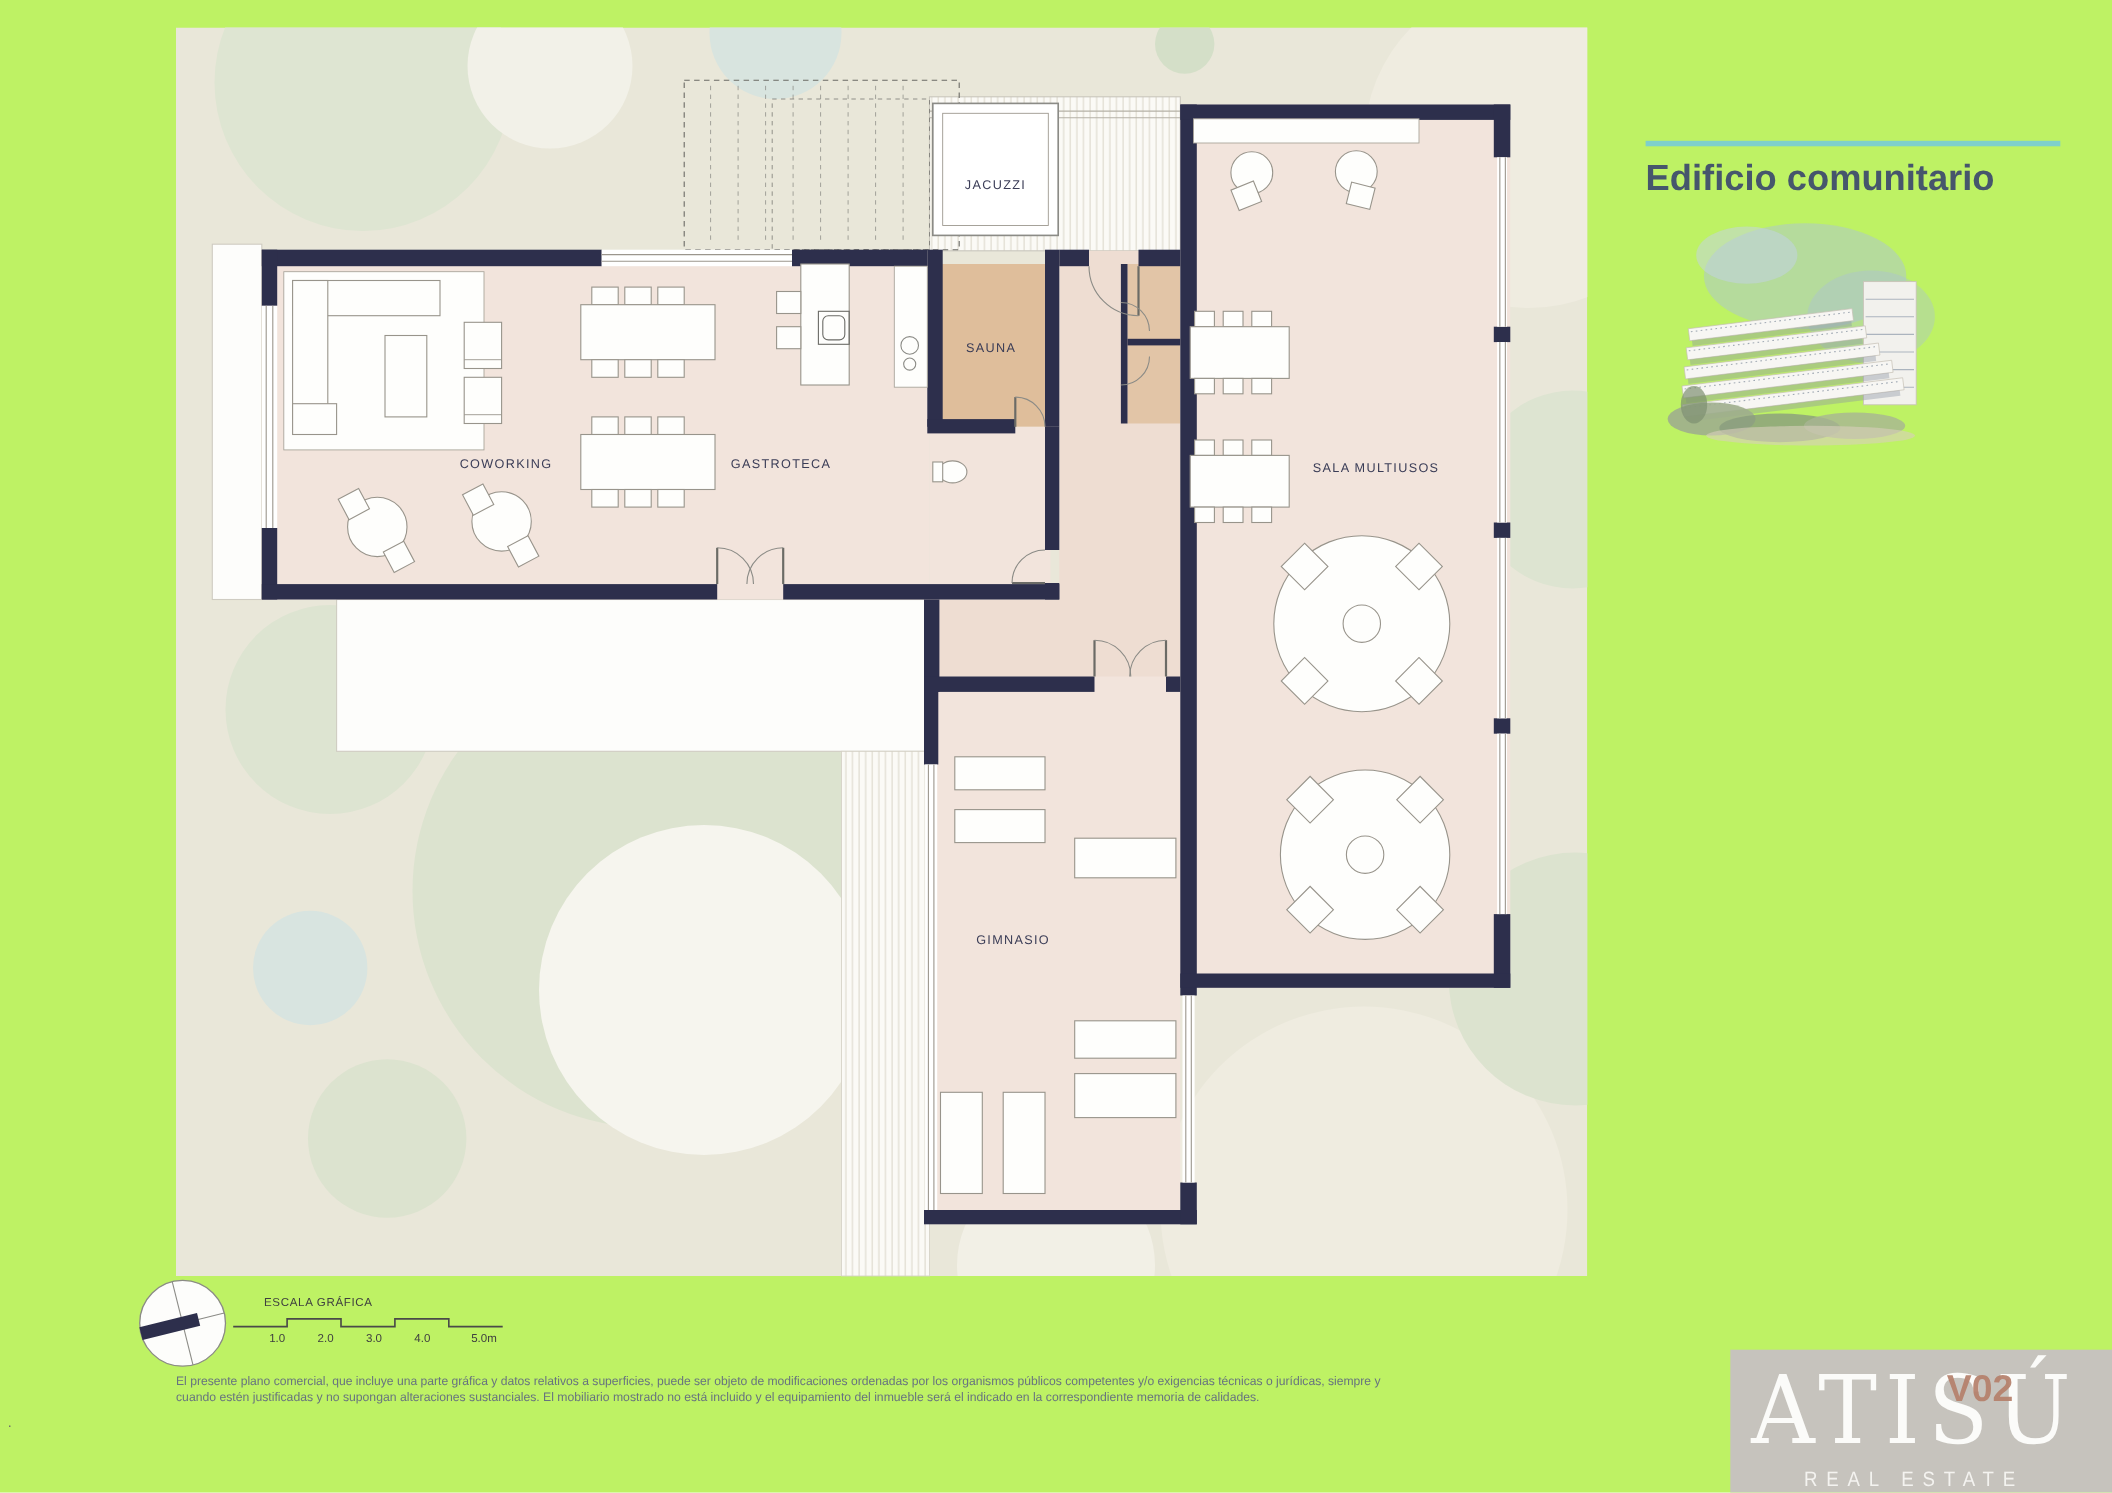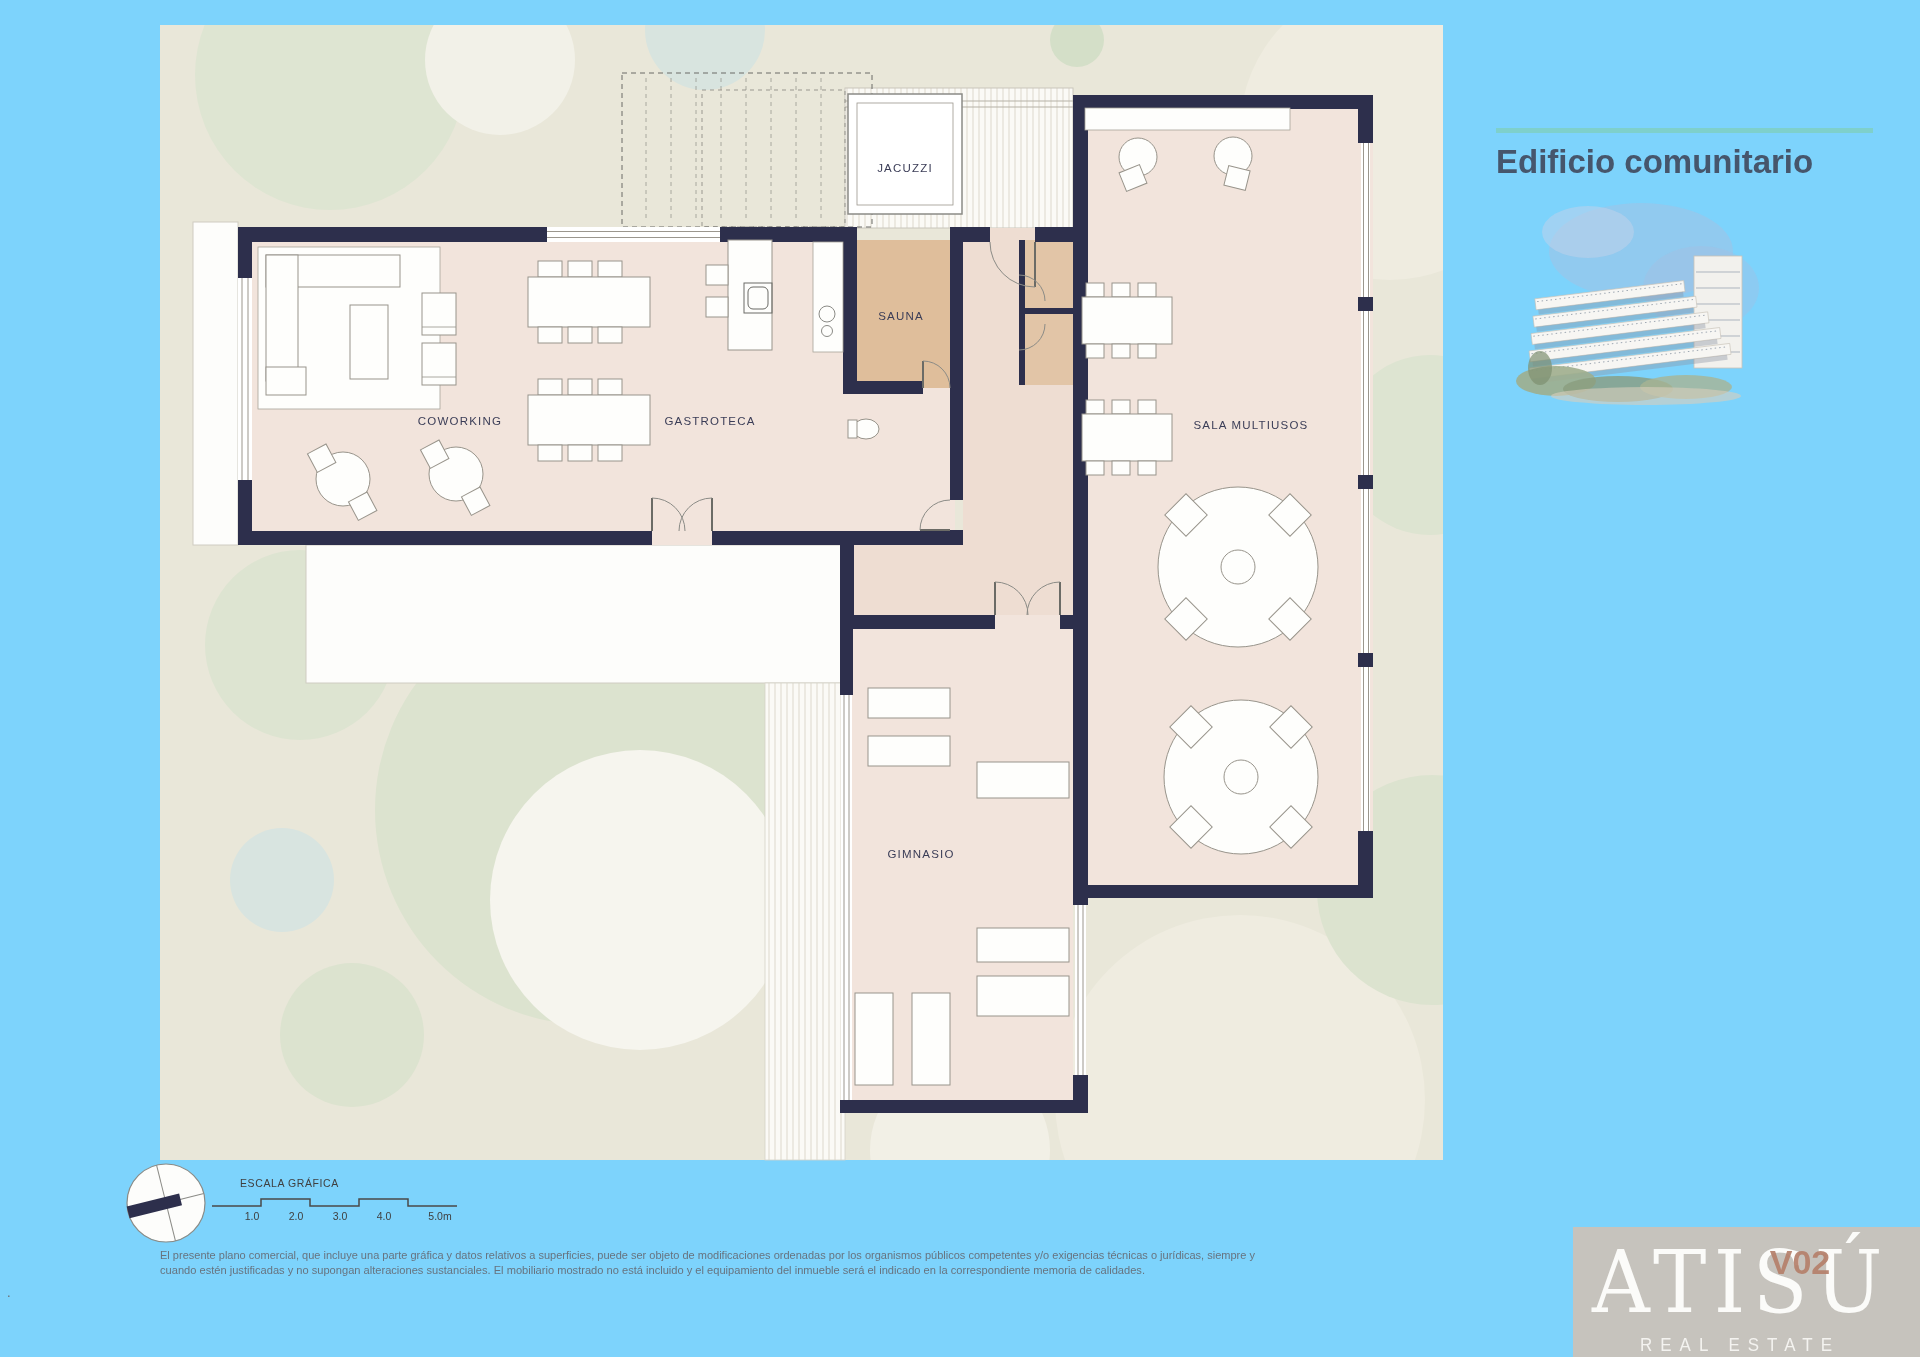--- a/index.html
+++ b/index.html
@@ -1,16 +1,16 @@
 <!DOCTYPE html>
 <html style="--accent: #7ed0cb; --wall: #2d2f4c; --floor: #f2e4dc; --floor_warm: #eeddd2; --sauna: #dfbe9b; --closet: #e2c5a7; --label: #3b3d57; --title: #46566c; --disclaimer: #67737f; --logo_bg: #c6c3bd; --logo_text: #fbfbf9; --version: #b5806b;"><head>
 <meta charset="utf-8">
 <style>
   html,body{margin:0;padding:0;background:#ffffff;}
-  .canvas{position:relative;width:1920px;height:1357px;background:#7dd3fc;overflow:hidden;
+  .canvas{position:relative;width:1920px;height:1357px;background:#bef264;overflow:hidden;
           font-family:"Liberation Sans",sans-serif;}
   svg{position:absolute;left:0;top:0;}
   
   .wall{fill:var(--wall,#2d2f4c);}
   .floor{fill:var(--floor,#f2e4dc);}
   .floor-warm{fill:var(--floor_warm,#eeddd2);}
   .sauna-floor{fill:var(--sauna,#dfbe9b);}
   .closet-floor{fill:var(--closet,#e2c5a7);}
   .furn{fill:#fefefc;stroke:#98948b;stroke-width:1;}
   .furn-thin{fill:#fefefc;stroke:#a8a49a;stroke-width:0.8;}

